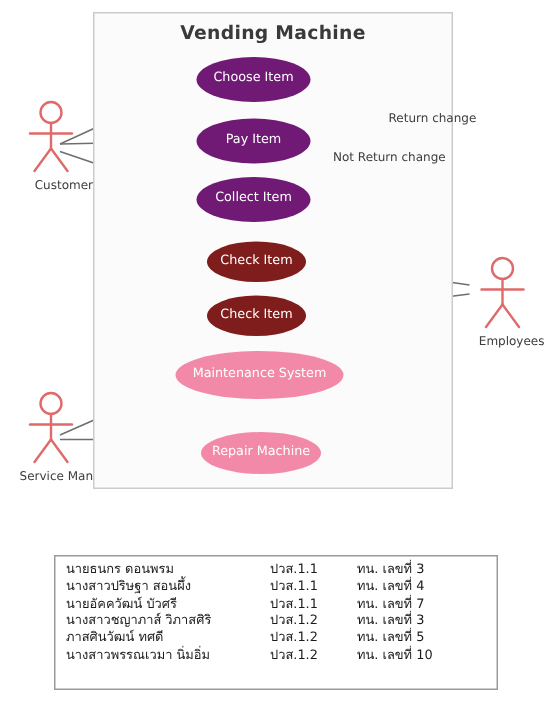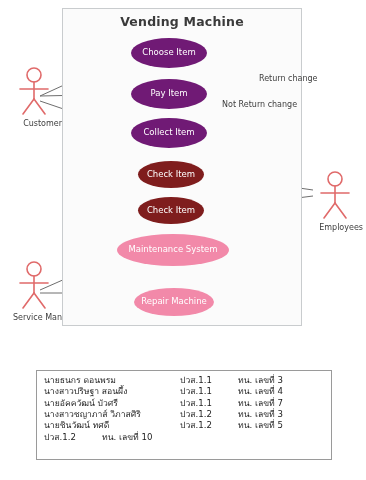--- a/index.html
+++ b/index.html
@@ -233,21 +233,22 @@
     <span class="member-name">นายอัคควัฒน์ บัวศรี</span>
     <span class="member-class">ปวส.1.1</span>
     <span class="member-no">ทน. เลขที่ 7</span>
   </div>
   <div class="member-row">
     <span class="member-name">นางสาวชญาภาส์ วิภาสศิริ</span>
     <span class="member-class">ปวส.1.2</span>
     <span class="member-no">ทน. เลขที่ 3</span>
   </div>
   <div class="member-row">
-    <span class="member-name">นายชินวัฒน์ ทศดี</span>
+    <span class="member-name">ภาสศินวัฒน์ ทศดี</span>
     <span class="member-class">ปวส.1.2</span>
     <span class="member-no">ทน. เลขที่ 5</span>
   </div>
   <div class="member-row">
+    <span class="member-name">นางสาวพรรณเวมา นิ่มอิ่ม</span>
     <span class="member-class">ปวส.1.2</span>
     <span class="member-no">ทน. เลขที่ 10</span>
   </div>
 </div>
 
 </body></html>

